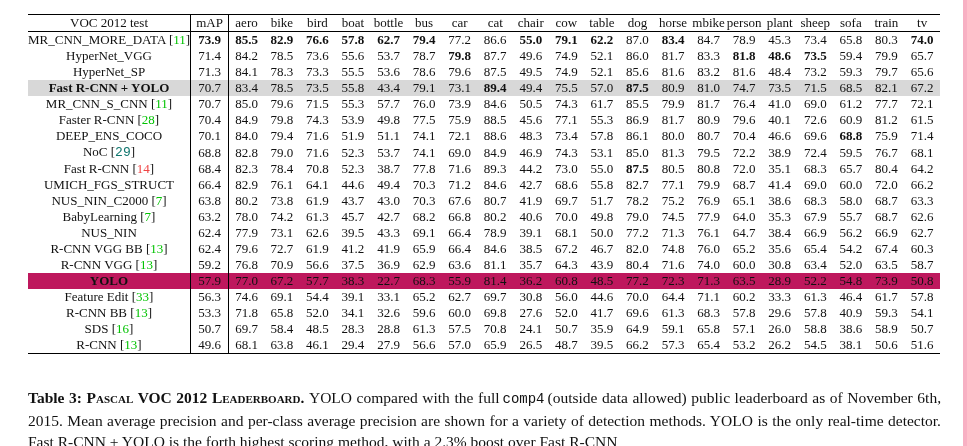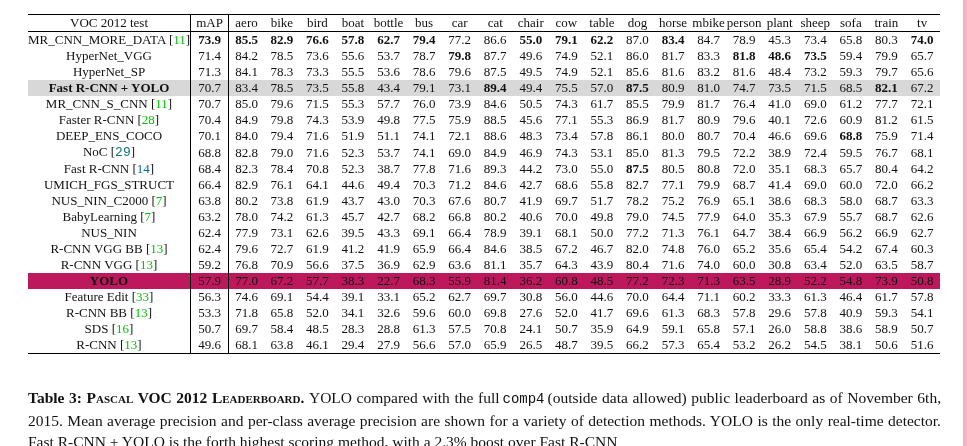--- a/index.html
+++ b/index.html
@@ -142,21 +142,21 @@
           <td>49.4</td>
           <td>75.5</td>
           <td>57.0</td>
           <td style="font-weight: bold;">87.5</td>
           <td>80.9</td>
           <td>81.0</td>
           <td>74.7</td>
           <td>73.5</td>
           <td>71.5</td>
           <td>68.5</td>
-          <td style="font-weight: bold; margin-left: 12px;">82.1</td>
+          <td style="font-weight: normal; margin-left: 12px;">82.1</td>
           <td>67.2</td>
         </tr>
         <tr>
           <td class="method vr"><span>MR_CNN_S_CNN</span> [<span style="color: rgb(0, 195, 0);">11</span>]</td>
           <td class="map vr">70.7</td>
           <td>85.0</td>
           <td>79.6</td>
           <td>71.5</td>
           <td>55.3</td>
           <td>57.7</td>
@@ -242,21 +242,21 @@
           <td>81.3</td>
           <td>79.5</td>
           <td>72.2</td>
           <td>38.9</td>
           <td>72.4</td>
           <td>59.5</td>
           <td>76.7</td>
           <td>68.1</td>
         </tr>
         <tr>
-          <td class="method vr"><span>Fast R-CNN</span> [<span style="color: #0369a1;">14</span>]</td>
+          <td class="method vr"><span>Fast R-CNN</span> [<span style="color: #ef4444;">14</span>]</td>
           <td class="map vr">68.4</td>
           <td>82.3</td>
           <td>78.4</td>
           <td>70.8</td>
           <td>52.3</td>
           <td>38.7</td>
           <td>77.8</td>
           <td>71.6</td>
           <td>89.3</td>
           <td>44.2</td>

